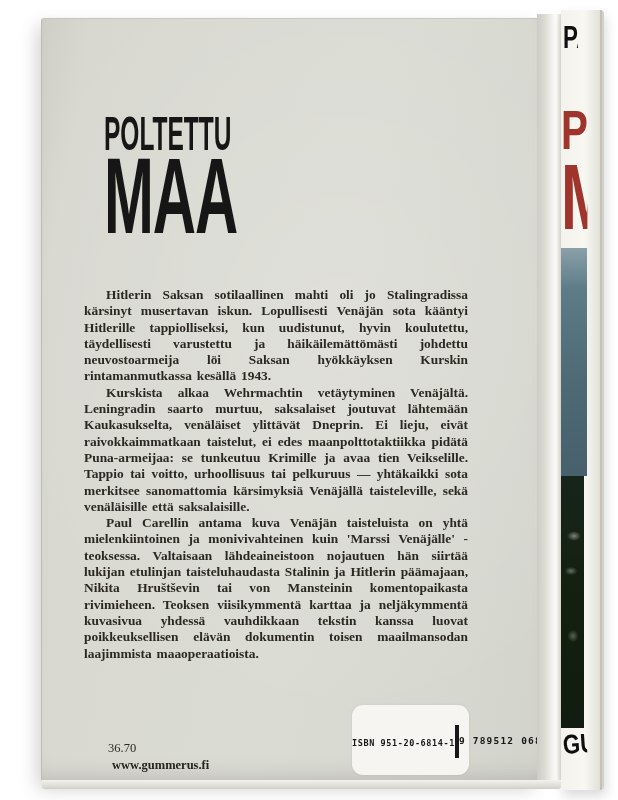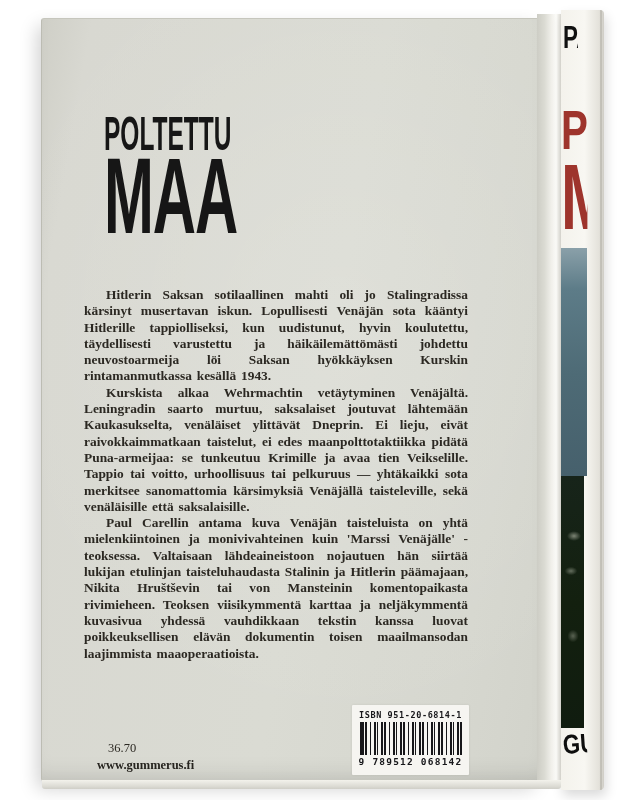--- a/index.html
+++ b/index.html
@@ -38,22 +38,22 @@
   }
   .blurb{
     position:absolute;left:42px;top:268px;width:384px;
     font-size:13.4px;line-height:16.3px;font-weight:bold;color:#2b2822;
     text-align:justify;word-spacing:1.5px;
   }
   .blurb p{margin:0;text-indent:22px;}
 
   .isbn-box{
     position:absolute;left:310px;top:686px;width:117px;height:70px;
-    background:#f6f5f1;border-radius:1px;
-    display:flex;flex-direction:column;align-items:center;
+    background:#f6f5f1;border-radius:11px;
+    display:flex;flex-direction:row;align-items:center;
     box-shadow:0 0 3px rgba(0,0,0,.08);
   }
   .isbn-label{
     margin-top:5px;font-family:"DejaVu Sans Mono",monospace;
     font-size:8.5px;font-weight:bold;letter-spacing:.6px;color:#17171a;white-space:nowrap;
   }
   .barcode{
     margin-top:2px;width:98px;height:33px;
     background:repeating-linear-gradient(90deg,
       #17171a 0 2px,  #f6f5f1 2px 3px,
@@ -62,21 +62,21 @@
       #17171a 12px 14px,#f6f5f1 14px 15px,
       #17171a 15px 16px,#f6f5f1 16px 19px);
     border-left:2px solid #17171a;border-right:2px solid #17171a;
   }
   .barcode-number{
     margin-top:1px;font-family:"DejaVu Sans Mono",monospace;
     font-size:9.5px;font-weight:bold;letter-spacing:1.2px;color:#17171a;white-space:nowrap;
   }
 
   .price-code{position:absolute;left:66px;top:722px;font-size:12.5px;color:#2b2822;}
-  .website{position:absolute;left:55px;top:739px;font-size:12.5px;font-weight:bold;color:#26241f;}
+  .website{position:absolute;left:70px;top:739px;font-size:12.5px;font-weight:bold;color:#26241f;}
 
   
   .spine-band{
     position:absolute;left:496px;top:4px;width:24px;height:772px;
     background:linear-gradient(90deg,#cdcdc5 0%,#dadad2 30%,#f2f1ec 62%,#fdfdfa 80%,#dedcd5 100%);
   }
 
   
   .front-sliver{
     position:absolute;left:520px;top:0;width:43px;height:780px;

